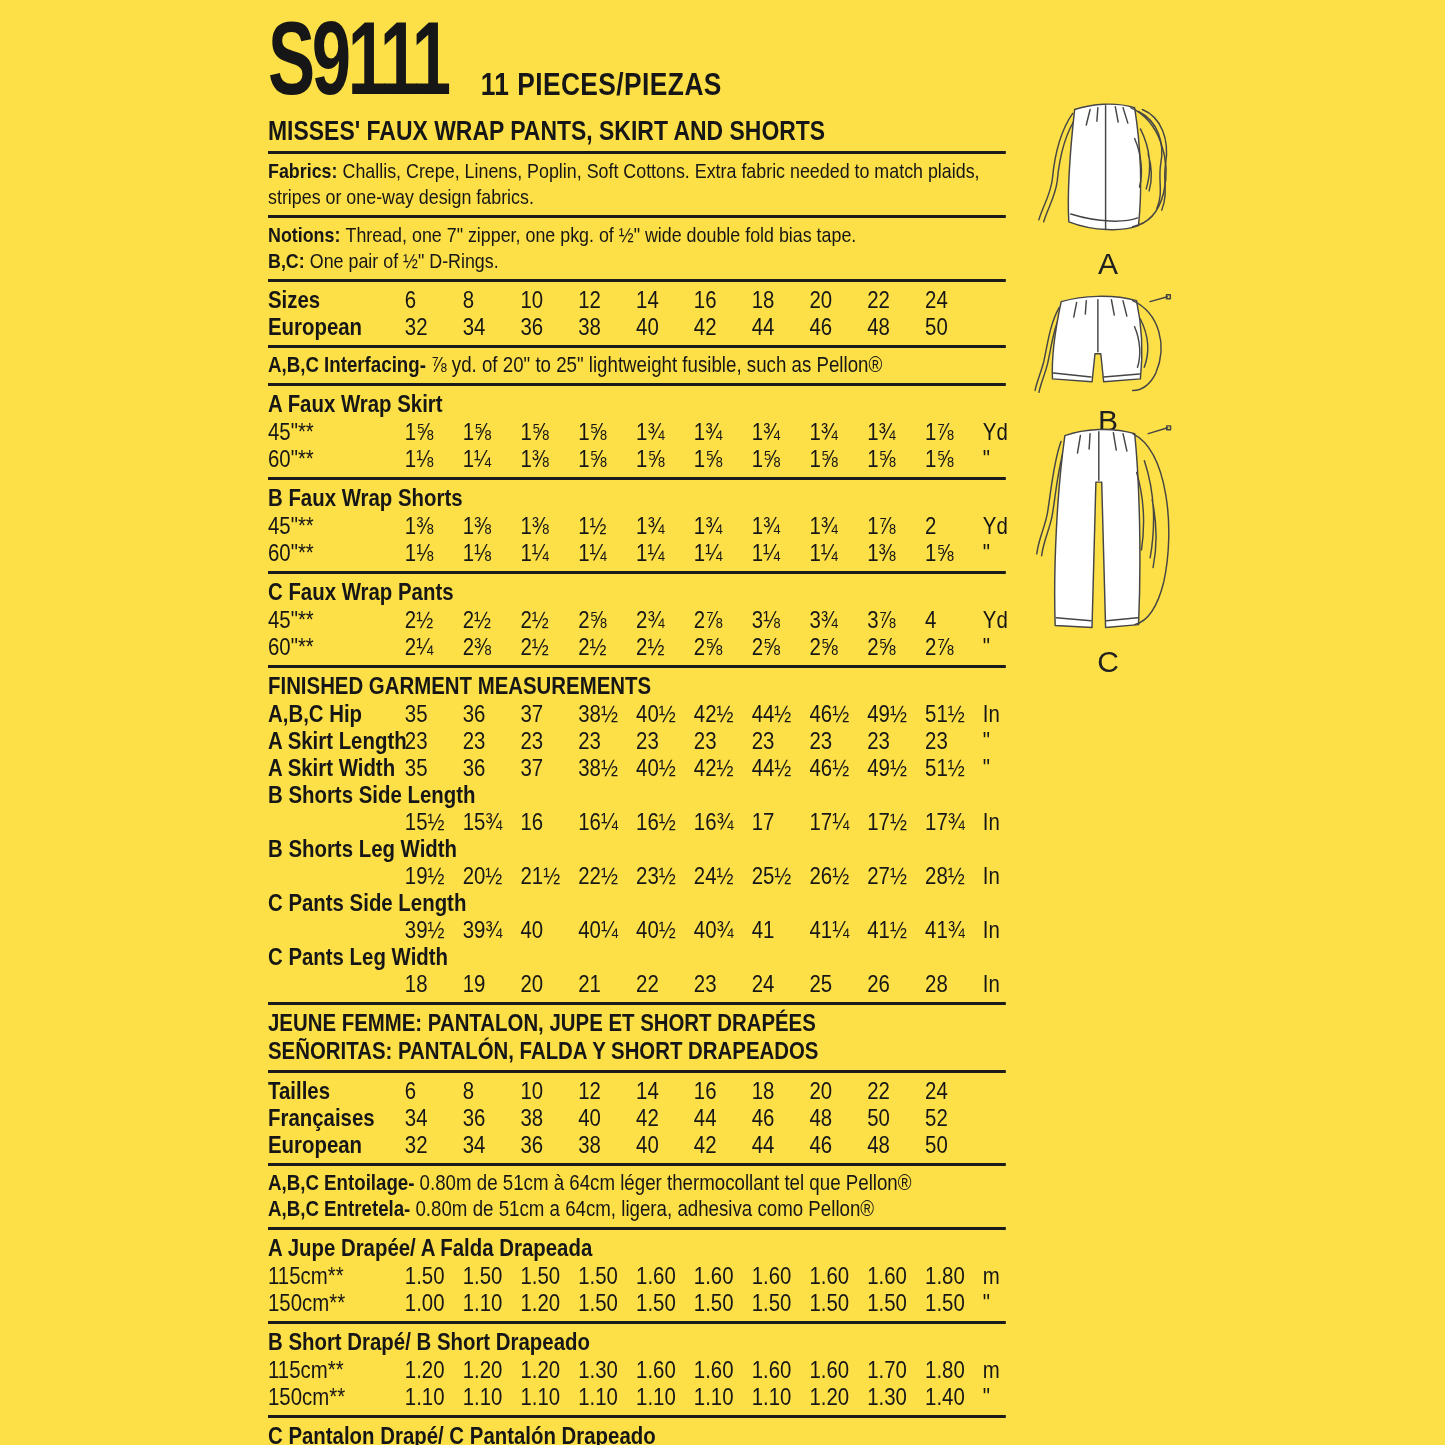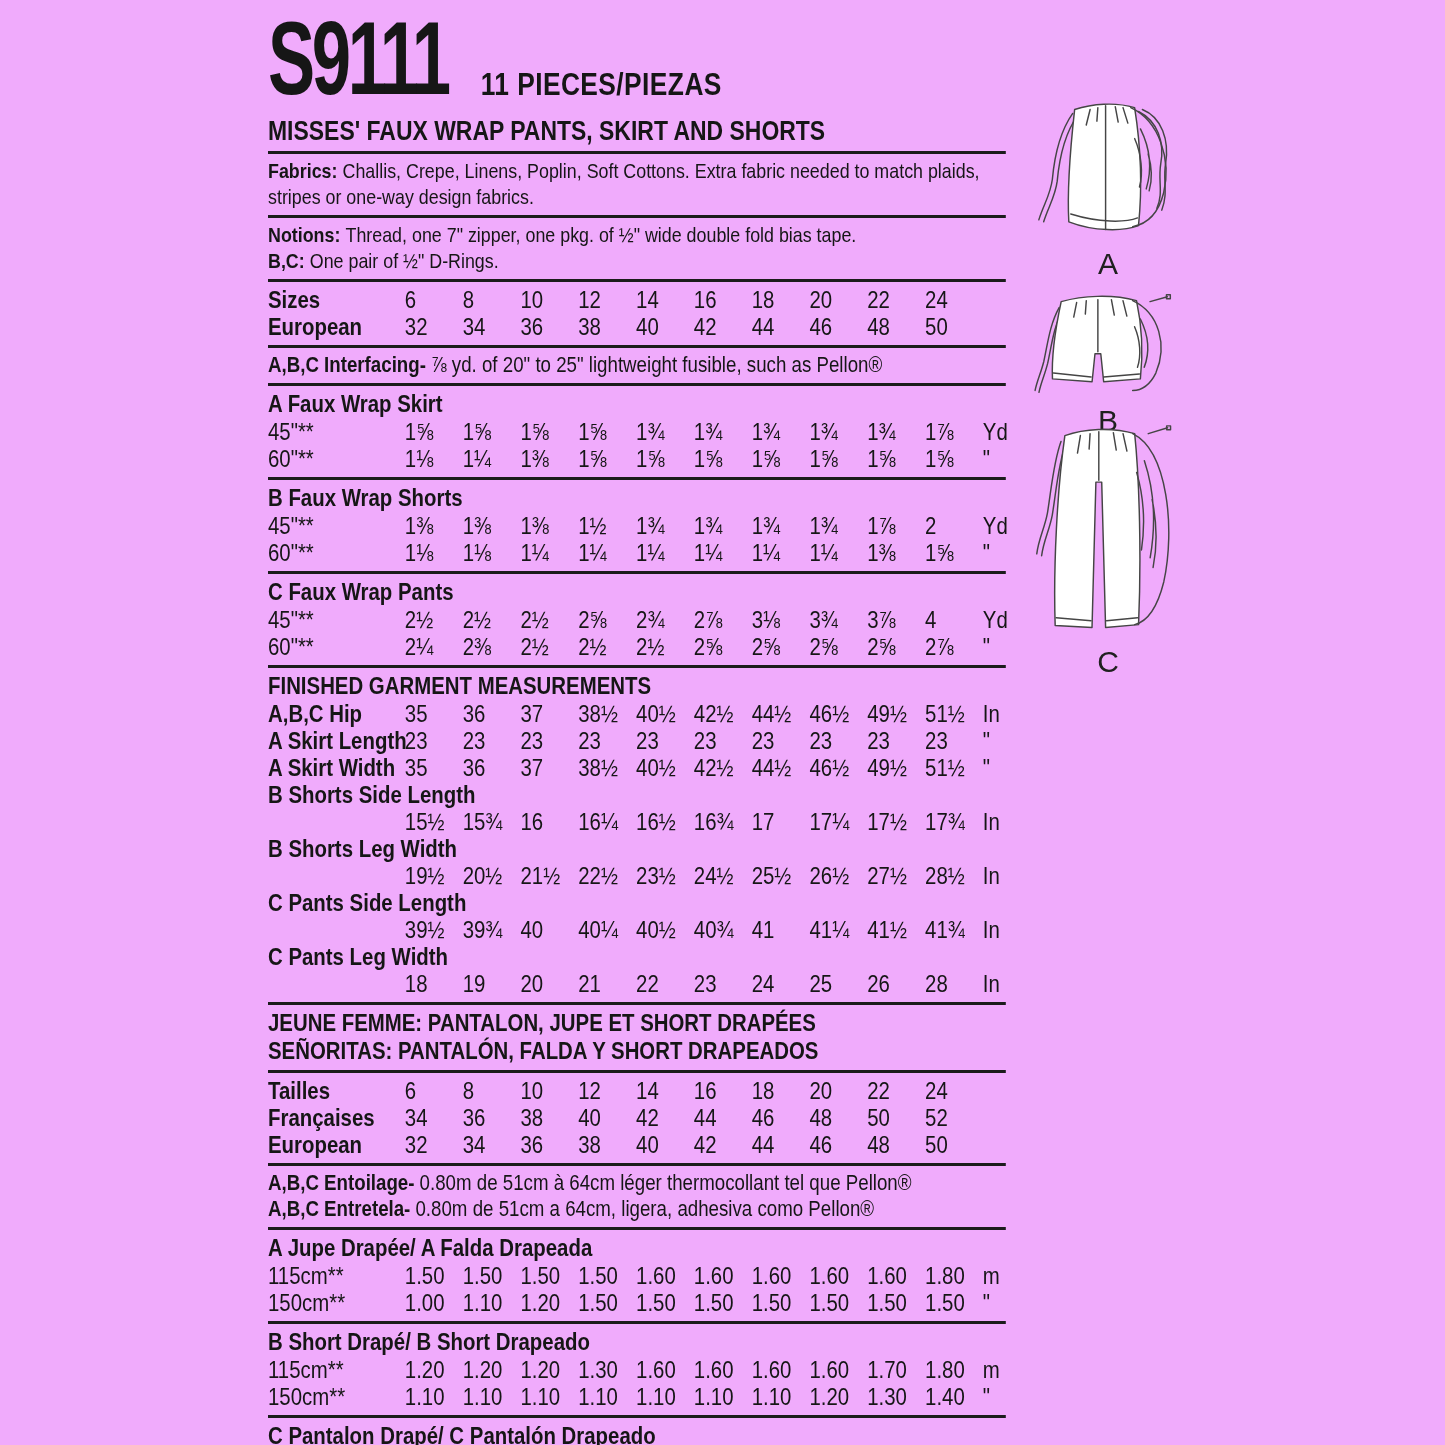--- a/index.html
+++ b/index.html
@@ -1,21 +1,21 @@
 <!DOCTYPE html>
 <html><head>
 <meta charset="utf-8">
 <style>
   * { margin:0; padding:0; box-sizing:border-box; }
   html,body { background:#ffffff; }
   body {
     width:1445px; height:1445px; position:relative; overflow:hidden;
     font-family:"Liberation Sans", sans-serif; color:#161616;
   }
-  .page { position:absolute; inset:0; background:#f0abfc; }
+  .page { position:absolute; inset:0; background:#fde047; }
 
   
   .content {
     position:absolute; left:268px; top:6px; width:868px;
     transform:scaleX(0.85); transform-origin:0 0;
   }
 
   .masthead { display:flex; align-items:flex-end; height:96px; margin-bottom:10px; }
   .pattern-no {
     display:inline-block; font-weight:700; font-size:104px; line-height:88px;

